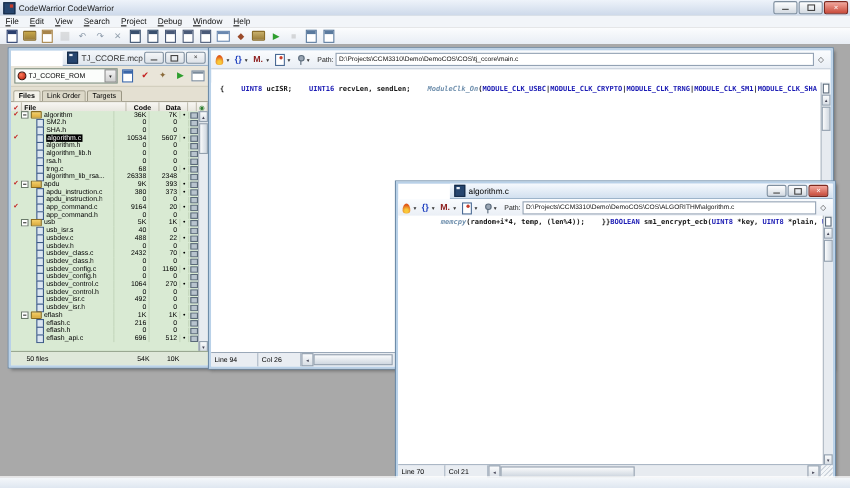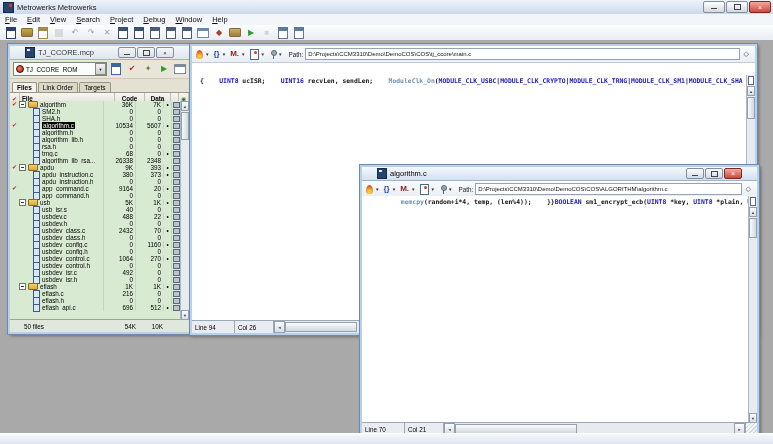--- a/index.html
+++ b/index.html
@@ -33,22 +33,22 @@
   .i-folder{width:10px;height:7px;border:1px solid #8a6d2a;border-radius:1px;position:relative;}
   .i-square{width:8px;height:8px;}
   .i-window{width:10px;height:8px;border:1px solid currentColor;position:relative;background:#fff;}
   .i-window::after{content:"";position:absolute;left:0;top:0;right:0;height:2px;background:currentColor;}
   .i-glyph{font-size:8px;line-height:1;}
   #appstatus{position:absolute;left:0;bottom:0;right:0;height:10px;
     background:linear-gradient(#f5f8fb,#dee6f0);border-top:1px solid #ffffff;}
   #mdi{position:absolute;left:0;top:40px;right:0;bottom:10px;background:#a9a9a9;overflow:hidden;}
   
   .win{position:absolute;background:#fff;border:2px solid #b9d1e8;box-shadow:0 0 0 1px #6e8ca8,2px 2px 3px rgba(0,0,0,.35);}
-  .win-title{height:13px;display:flex;align-items:center;padding:0 15px;font-size:7.5px;color:#000;
-    background:linear-gradient(#f6f9fd,#d2e0ef);border-bottom:1px solid #9db4ca;}
+  .win-title{height:13px;display:flex;align-items:center;padding:0 4px;font-size:7.5px;color:#000;
+    background:linear-gradient(#f6f9fd,#d2e0ef);border-bottom:1px solid #9db4ca;margin-left:47px;}
   .win.inactive .win-title{background:linear-gradient(#f4f7fa,#dfe6ee);color:#333;}
   .win-title .wcap{margin-left:auto;display:flex;}
   .wcap .cap{width:16px;height:9px;}
   .doc-ico{width:8px;height:9px;background:#26456e;border:1px solid #142a46;margin-right:3px;position:relative;flex:0 0 auto;}
   .doc-ico::after{content:"";position:absolute;left:1px;top:1px;width:3px;height:2px;background:#e8eef6;}
   
   #projwin{left:8px;top:4px;width:179px;height:286px;}
   .ptool{height:18px;background:#e9e5d9;display:flex;align-items:center;gap:3px;padding:0 3px;border-bottom:1px solid #cfcaba;}
   .dd{width:98px;height:12px;background:#fbfdfb;border:1px solid #7a8a7a;display:flex;align-items:center;font-size:6.3px;}
   .dd-ico{width:6px;height:6px;border-radius:50%;background:radial-gradient(circle at 35% 35%,#ff7a5a,#b41c0a);border:1px solid #3a0a04;margin:0 2px;flex:0 0 auto;}
@@ -109,21 +109,21 @@
   .ic-pin::after{content:"";position:absolute;left:4px;top:5px;width:1px;height:4px;background:#5a6a7a;}
   .ddm{font-size:4.5px;color:#333;margin-right:2px;}
   .path-label{margin-left:2px;color:#222;}
   .path-box{flex:1;background:#fff;border:1px solid #93a2b4;padding:0 2px;height:10px;line-height:10px;
     font-size:6px;white-space:nowrap;overflow:hidden;color:#111;}
   .ic-diamond{font-size:7px;color:#555;margin:0 2px;}
   .code{position:absolute;left:0;right:8px;top:29px;bottom:12px;background:#fff;overflow:hidden;
     font-family:"DejaVu Sans Mono","Liberation Mono",monospace;font-size:6.4px;line-height:7px;
     font-weight:bold;white-space:pre;color:#141414;padding:3px 0 0 8px;}
   .code .kw{color:var(--kw,#1a1ab4);}
-  .code .fn{color:var(--fn,#7090ae);}
+  .code .fn{color:var(--fn,#7090ae);font-style:italic;}
   .estat{position:absolute;left:0;right:0;bottom:0;height:12px;background:#eef1f5;border-top:1px solid #9aa8b8;
     display:flex;align-items:stretch;font-size:6.3px;}
   .st-box{border-right:1px solid #9aa8b8;display:flex;align-items:center;padding:0 3px;background:#e9edf2;}
   .st-line{width:36px;}
   .st-col{width:32px;}
   .hsb{flex:1;display:flex;align-items:stretch;background:#e7ebf0;}
   .hsb .sb-btn{height:auto;width:9px;}
   .hsb-thumb{width:70px;background:linear-gradient(#fafbfc,#cfd7e0);border:1px solid #93a0ae;margin:1px 0;}
   .hsb-track{flex:1;}
   .grip{width:11px;background:repeating-linear-gradient(135deg,#cfd6de 0 1px,#f2f5f8 1px 3px);border-left:1px solid #9aa8b8;}
@@ -131,21 +131,21 @@
     display:flex;flex-direction:column;}
   .split-ico{height:7px;border:1px solid #5a6a7a;background:#fff;margin:1px;flex:0 0 auto;}
   #mainwin{left:190px;top:4px;width:563px;height:287px;}
   #algowin{left:360px;top:125px;width:395px;height:268px;}
 </style>
 </head>
 <body>
 
 <div id="titlebar">
   <span class="app-ico"></span>
-  <span>Metrowerks Metrowerks</span>
+  <span>CodeWarrior CodeWarrior</span>
   <span id="cap-app">
     <span class="cap">
         <span class="bar"></span>
       </span>
     <span class="cap">
         <span class="box"></span>
       </span>
     <span class="cap close">×</span>
   </span>
 </div>

